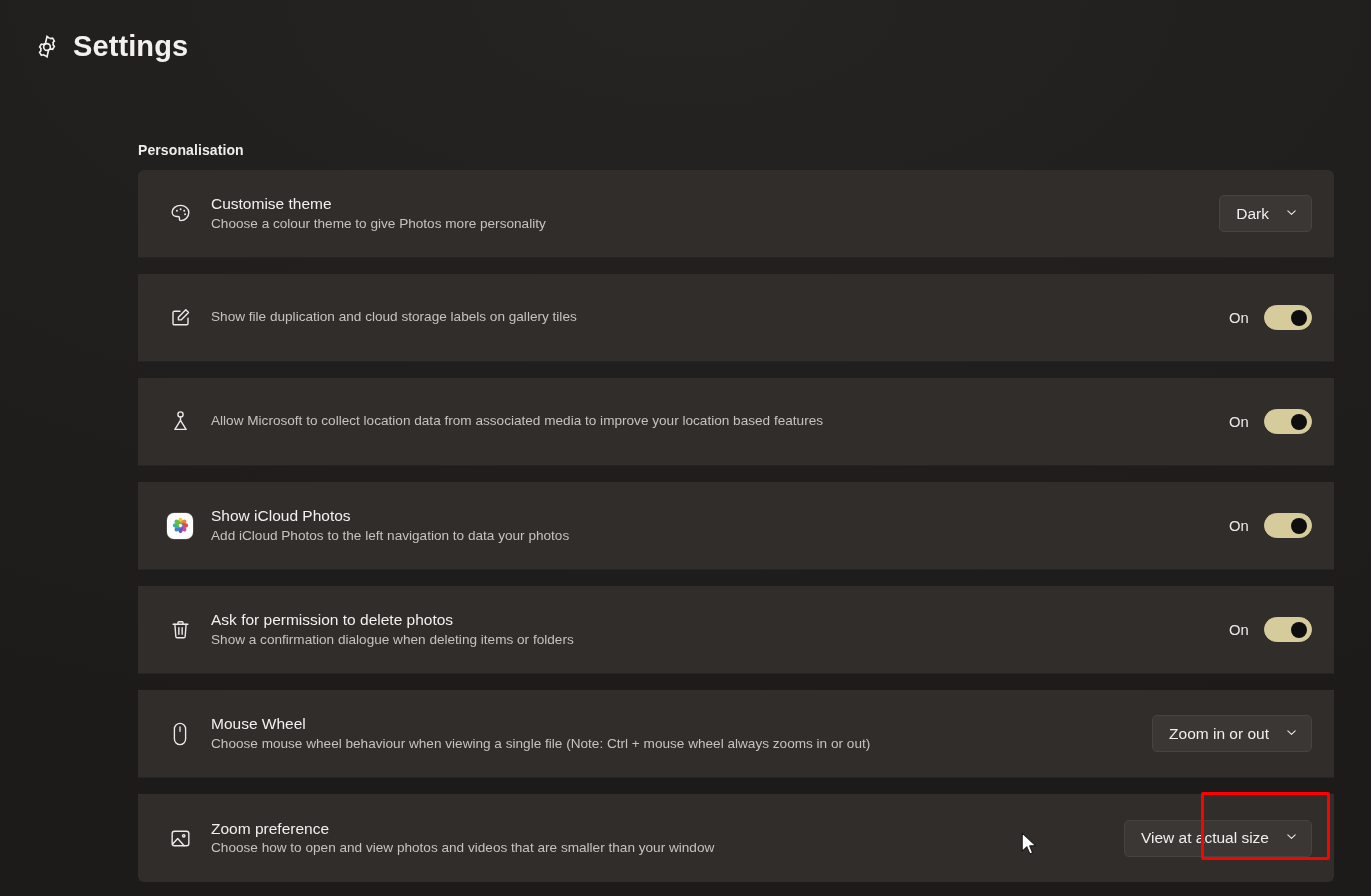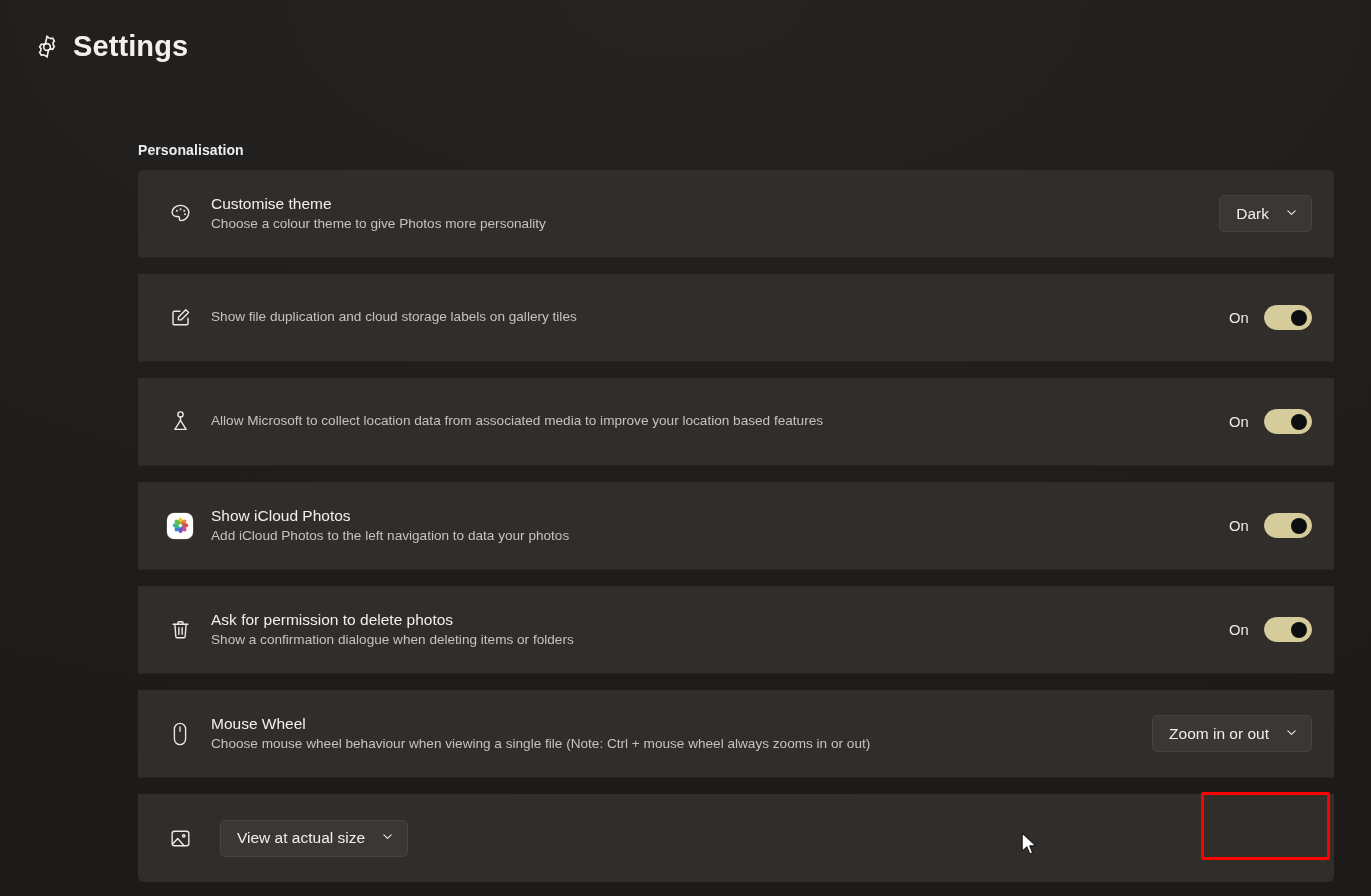--- a/index.html
+++ b/index.html
@@ -295,20 +295,24 @@
       </div>
 
       <div class="row">
         <div class="row-icon">
           <svg width="25" height="25" viewBox="0 0 24 24" fill="none" stroke="#eceae8" stroke-width="1.35" stroke-linecap="round" stroke-linejoin="round">
             <rect x="4" y="5" width="16" height="14" rx="2.2"></rect>
             <circle cx="15.1" cy="9.4" r="1.15"></circle>
             <path d="M4.3 17.6l5-5.6 6.2 6.9"></path>
           </svg>
         </div>
+        <div class="row-text">
+          <div class="row-title">Zoom preference</div>
+          <div class="row-sub">Choose how to open and view photos and videos that are smaller than your window</div>
+        </div>
         <div class="row-control">
           <div class="dropdown">
             <span>View at actual size</span>
             <span class="chev">
               <svg width="13" height="13" viewBox="0 0 16 16" fill="none" stroke="#e6e3e0" stroke-width="1.4" stroke-linecap="round" stroke-linejoin="round">
                   <path d="M3.5 6l4.5 4.3L12.5 6"></path>
                 </svg>
             </span>
           </div>
         </div>

